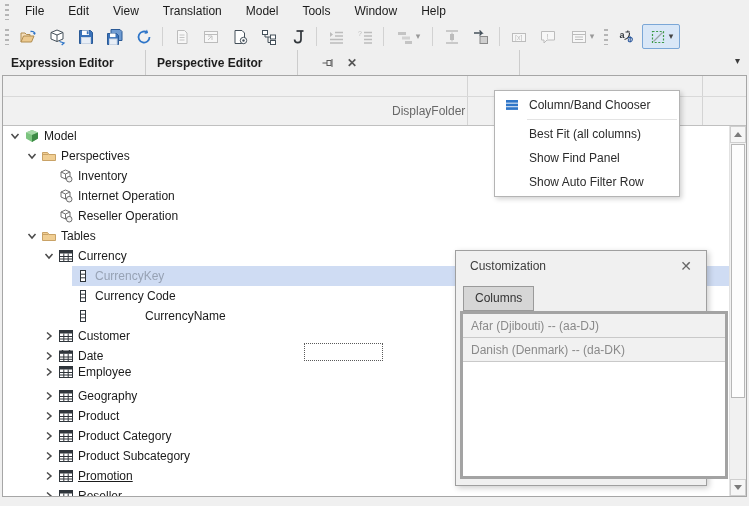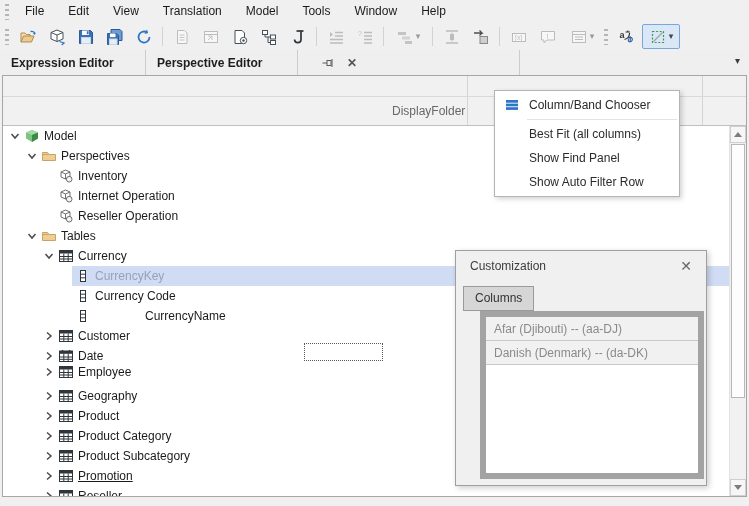--- a/index.html
+++ b/index.html
@@ -61,21 +61,21 @@
   .ctx-item .mic{width:34px;display:flex;align-items:center;justify-content:center;}
   .ctx-sep{height:1px;background:#e3e3e3;margin:2px 2px 2px 32px;}
   
   .cust{position:absolute;left:455px;top:250px;width:252px;height:236px;background:#f0f0f0;
         border:1px solid #9f9f9f;box-shadow:2px 2px 6px rgba(0,0,0,.2);box-sizing:border-box;z-index:20;}
   .cust-title{position:absolute;left:14px;top:8px;color:#3d3d3d;}
   .cust-close{position:absolute;right:10px;top:5px;color:#666;font-size:14px;padding:2px 4px;}
   .cust-tabs{position:absolute;left:7px;top:33px;height:27px;display:flex;align-items:flex-end;}
   .cust-tab{padding:4px 11px 5px 11px;border:1px solid #9a9a9a;background:#d6d6d6;color:#333;margin-right:-1px;box-sizing:border-box;}
   .cust-tab.on{background:#fbfbfb;padding-top:6px;border-bottom-color:#fbfbfb;position:relative;z-index:2;}
-  .cust-list{position:absolute;left:24px;top:60px;width:224px;height:168px;background:#ffffff;border:6px solid #a3a3a3;box-sizing:border-box;overflow:hidden;}
+  .cust-list{position:absolute;left:4px;top:60px;width:268px;height:168px;background:#ffffff;border:3px solid #a3a3a3;box-sizing:border-box;overflow:hidden;}
   .cust-band{height:24px;display:flex;align-items:center;padding-left:8px;background:#f1f1f1;
              border-bottom:1px solid #c9c9c9;color:#8a8a8a;box-sizing:border-box;}
 </style>
 </head>
 <body>
 
 <div id="app">
 
   <div class="menubar">
     <div class="grip"></div>

